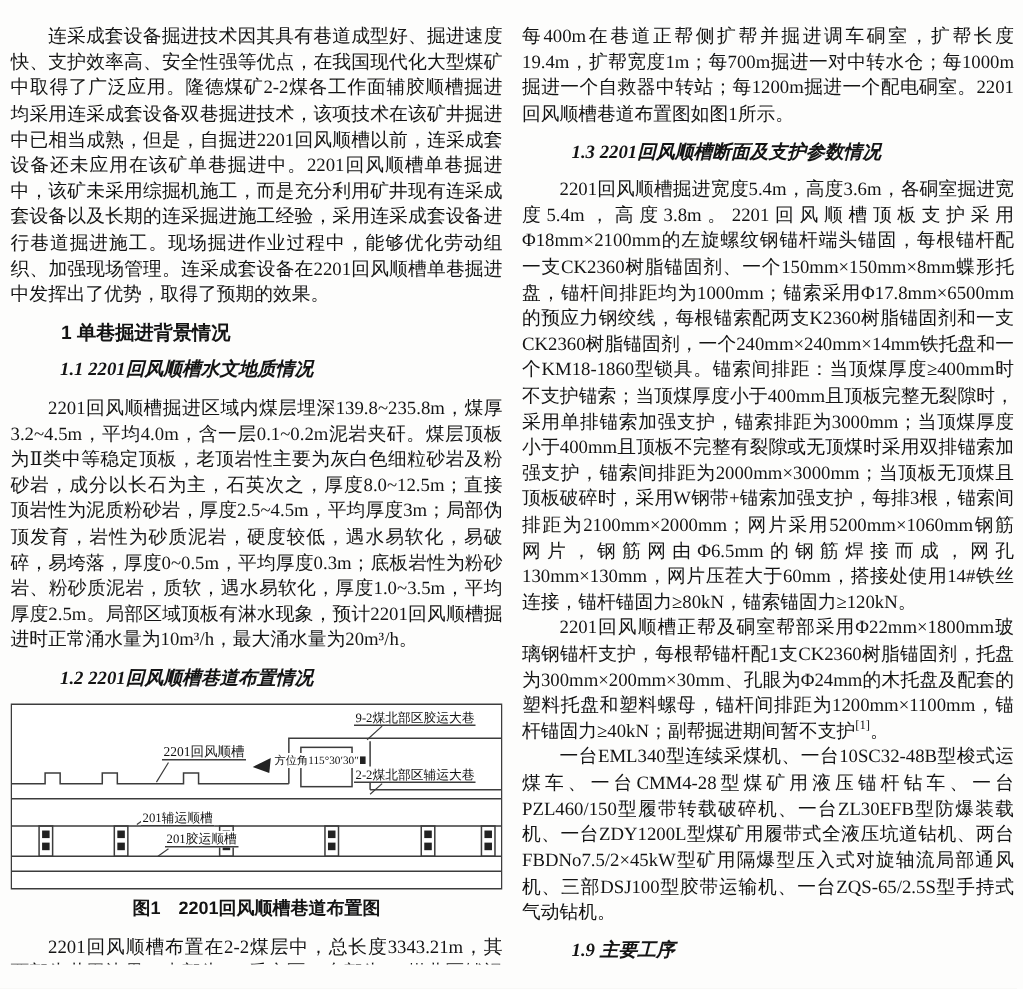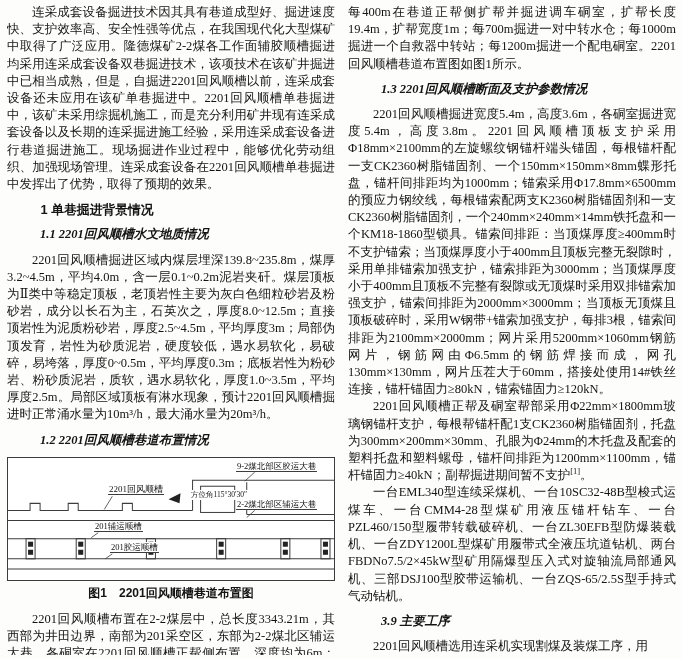--- a/index.html
+++ b/index.html
@@ -1,18 +1,18 @@
 <!DOCTYPE html>
 <html><head>
 <meta charset="utf-8">
 <style>
   html,body{margin:0;padding:0;background:#f4f4f2;}
   body{width:682px;height:659px;overflow:hidden;}
   .page{width:682px;height:659px;background:#fdfdfc;box-sizing:border-box;
-        display:flex;gap:13px;padding:4px 7px;overflow:hidden;
+        display:flex;gap:13px;padding:16px 7px;overflow:hidden;
         font-family:"Liberation Serif","DejaVu Serif",serif;color:#141414;}
   .col{flex:0 0 328px;width:328px;overflow:hidden;}
   .para{margin:0;font-size:12.5px;line-height:17.2px;text-align:justify;}
   .indent{text-indent:2em;}
   .h1{margin:8px;font-size:12.8px;line-height:17.2px;font-weight:bold;text-indent:2em;
       font-family:"Liberation Sans","DejaVu Sans",sans-serif;}
   .h2{margin:8px;font-size:12.5px;line-height:17.2px;font-weight:bold;font-style:italic;text-indent:2em;}
   sup{font-size:8.5px;line-height:0;}
   figure{margin:3px 0 1px 0;}
   .fig-frame{position:relative;width:328px;height:124px;border:1.5px solid #3c3c3c;
@@ -71,35 +71,35 @@
               <rect x="274" y="91" width="5" height="5"></rect>
             <rect x="314" y="83" width="5" height="5"></rect>
               <rect x="314" y="91" width="5" height="5"></rect>
           </g>
 
           <path d="M104 38 L96 51 M246 14 L236 23 M246 52 L238 59 M90 74 L83 79 M104 95 L97 100" fill="none" stroke="#3c3c3c" stroke-width="0.8"></path>
 
           <polygon points="160,41 172,35 171,45" fill="#222"></polygon>
         </svg>
         <span class="fig-label" style="left:100px;top:26px;font-size:9px;">2201回风顺槽</span>
-        <span class="fig-label small" style="left:174px;top:32px;margin-left:8px;">方位角115°30′30″</span>
+        <span class="fig-label small" style="left:174px;top:32px;">方位角115°30′30″</span>
         <span class="fig-label" style="left:228px;top:3px;">9-2煤北部区胶运大巷</span>
         <span class="fig-label" style="left:228px;top:41px;">2-2煤北部区辅运大巷</span>
-        <span class="fig-label" style="left:86px;top:63px;">201辅运顺槽</span>
+        <span class="fig-label" style="left:86px;top:70px;">201辅运顺槽</span>
         <span class="fig-label" style="left:102px;top:84px;">201胶运顺槽</span>
       </div>
       <figcaption>图1　2201回风顺槽巷道布置图</figcaption>
     </figure>
 
     <p class="para indent">2201回风顺槽布置在2-2煤层中，总长度3343.21m，其西部为井田边界，南部为201采空区，东部为2-2煤北区辅运大巷。各硐室在2201回风顺槽正帮侧布置，深度均为6m；正常掘进时，每70~100m掘进一个调车硐室；</p>
   </div>
 
   <div class="col">
     <p class="para">每400m在巷道正帮侧扩帮并掘进调车硐室，扩帮长度19.4m，扩帮宽度1m；每700m掘进一对中转水仓；每1000m掘进一个自救器中转站；每1200m掘进一个配电硐室。2201回风顺槽巷道布置图如图1所示。</p>
     <p class="h2">1.3 2201回风顺槽断面及支护参数情况</p>
     <p class="para indent">2201回风顺槽掘进宽度5.4m，高度3.6m，各硐室掘进宽度5.4m，高度3.8m。2201回风顺槽顶板支护采用Φ18mm×2100mm的左旋螺纹钢锚杆端头锚固，每根锚杆配一支CK2360树脂锚固剂、一个150mm×150mm×8mm蝶形托盘，锚杆间排距均为1000mm；锚索采用Φ17.8mm×6500mm的预应力钢绞线，每根锚索配两支K2360树脂锚固剂和一支CK2360树脂锚固剂，一个240mm×240mm×14mm铁托盘和一个KM18-1860型锁具。锚索间排距：当顶煤厚度≥400mm时不支护锚索；当顶煤厚度小于400mm且顶板完整无裂隙时，采用单排锚索加强支护，锚索排距为3000mm；当顶煤厚度小于400mm且顶板不完整有裂隙或无顶煤时采用双排锚索加强支护，锚索间排距为2000mm×3000mm；当顶板无顶煤且顶板破碎时，采用W钢带+锚索加强支护，每排3根，锚索间排距为2100mm×2000mm；网片采用5200mm×1060mm钢筋网片，钢筋网由Φ6.5mm的钢筋焊接而成，网孔130mm×130mm，网片压茬大于60mm，搭接处使用14#铁丝连接，锚杆锚固力≥80kN，锚索锚固力≥120kN。</p>
     <p class="para indent"><span>2201回风顺槽正帮及硐室帮部采用Φ22mm×1800mm玻璃钢锚杆支护，每根帮锚杆配1支CK2360树脂锚固剂，托盘为300mm×200mm×30mm、孔眼为Φ24mm的木托盘及配套的塑料托盘和塑料螺母，锚杆间排距为1200mm×1100mm，锚杆锚固力≥40kN；副帮掘进期间暂不支护</span><sup>[1]</sup><span>。</span></p>
     <p class="para indent">一台EML340型连续采煤机、一台10SC32-48B型梭式运煤车、一台CMM4-28型煤矿用液压锚杆钻车、一台PZL460/150型履带转载破碎机、一台ZL30EFB型防爆装载机、一台ZDY1200L型煤矿用履带式全液压坑道钻机、两台FBDNo7.5/2×45kW型矿用隔爆型压入式对旋轴流局部通风机、三部DSJ100型胶带运输机、一台ZQS-65/2.5S型手持式气动钻机。</p>
-    <p class="h2">3.9 主要工序</p>
+    <p class="h2">1.9 主要工序</p>
     <p class="para indent">2201回风顺槽选用连采机实现割煤及装煤工序，用</p>
   </div>
 
 </div>
 
 </body></html>

